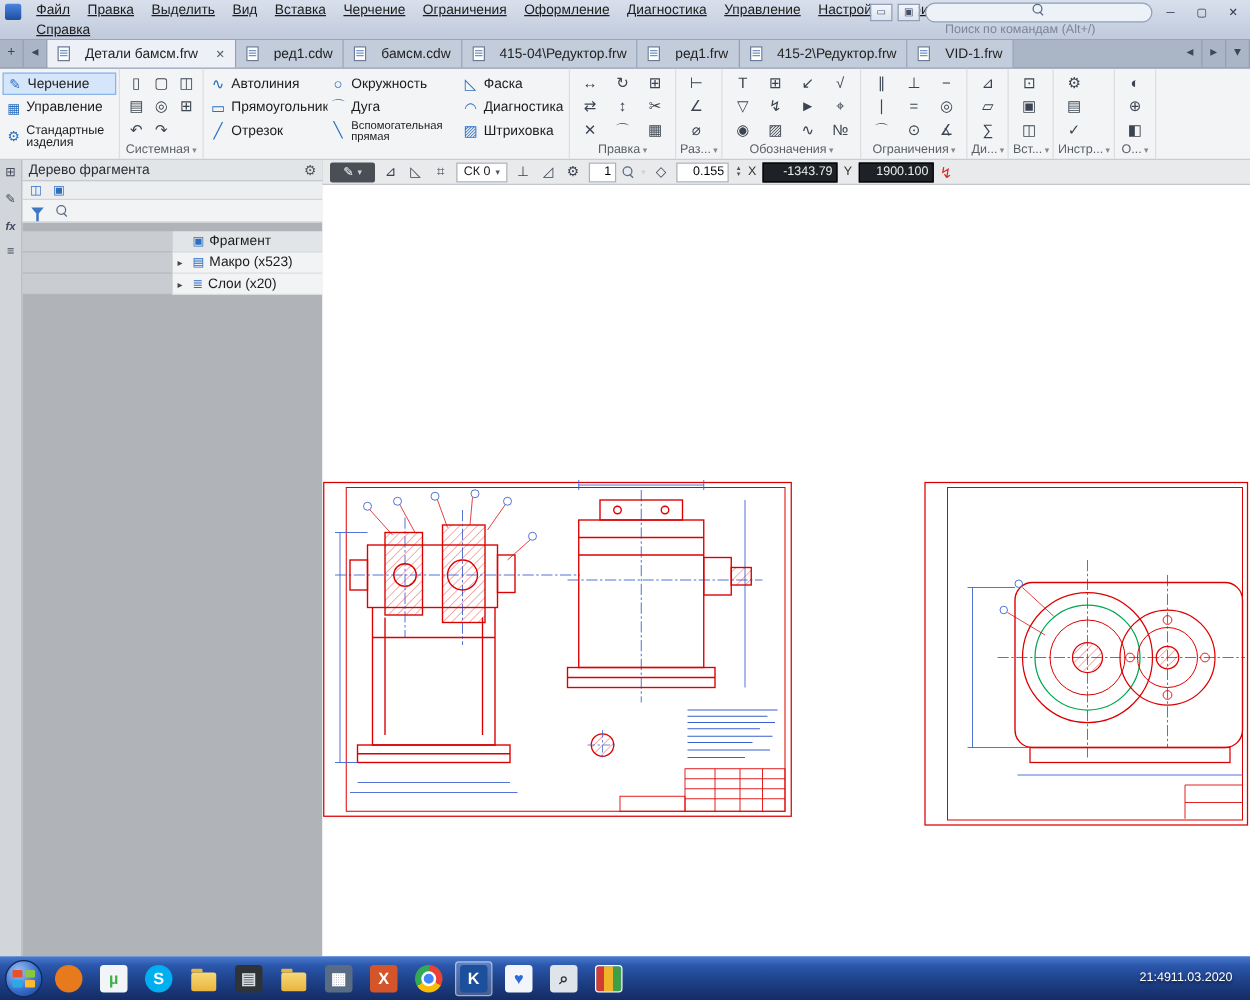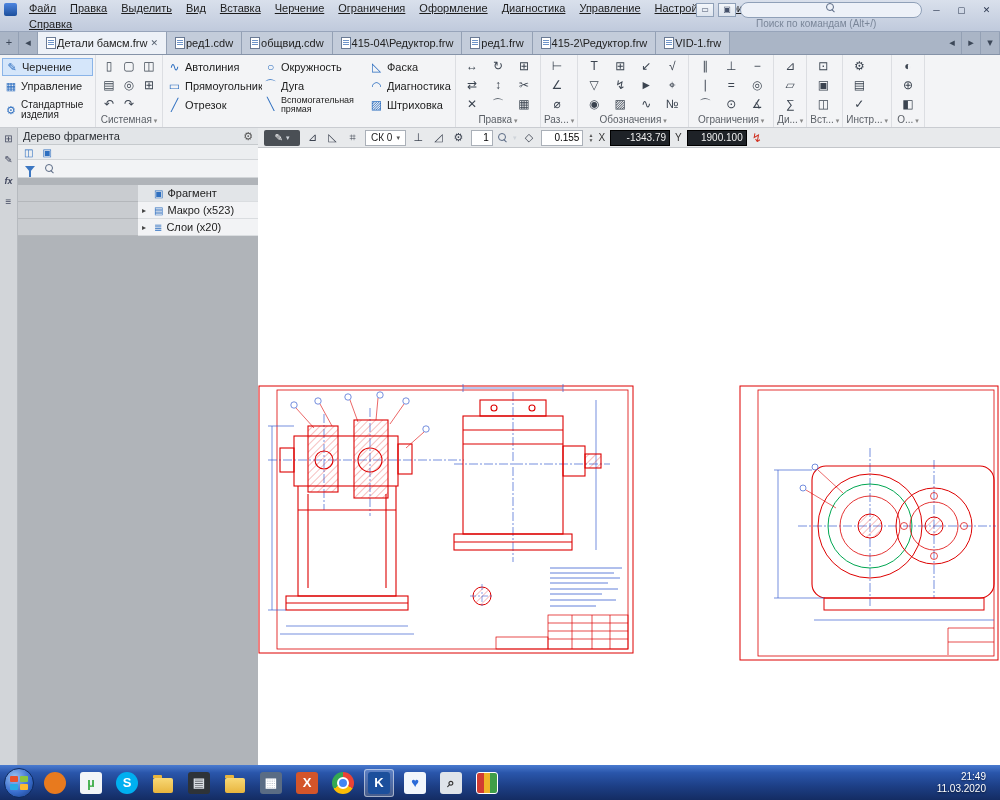--- a/index.html
+++ b/index.html
@@ -20,21 +20,21 @@
 .searchbox input{border:none;background:transparent;font-size:10px;width:150px;outline:none;color:#333;}
 .searchbox input::placeholder{color:#7a8699;}
 .winbtn{width:21px;height:15px;font-size:9px;line-height:14px;text-align:center;color:#2c3850;}
 .mag{position:relative;width:10px;height:10px;display:inline-block;flex:0 0 auto;}
 .mag::before{content:"";position:absolute;left:0;top:0;width:6px;height:6px;border:1.4px solid #5a6a85;border-radius:50%;}
 .mag::after{content:"";position:absolute;left:6.3px;top:6.3px;width:4px;height:1.4px;background:#5a6a85;transform:rotate(45deg);transform-origin:0 0;}
 
 
 .tabbar{position:absolute;left:0;top:32px;width:1000px;height:23px;background:#aab5c6;display:flex;align-items:stretch;border-bottom:1px solid #8593a8;}
 .tab-ctrl{width:19px;text-align:center;line-height:21px;color:#3c4758;font-size:11px;border-right:1px solid #93a0b4;flex:0 0 auto;}
-.tab{display:flex;align-items:center;gap:1px;padding:0 8px;background:#c3ccda;border-right:1px solid #93a0b4;color:#222;white-space:nowrap;flex:0 0 auto;}
+.tab{display:flex;align-items:center;gap:12px;padding:0 8px;background:#c3ccda;border-right:1px solid #93a0b4;color:#222;white-space:nowrap;flex:0 0 auto;}
 .tab.active{background:#edf1f7;}
 .tab-doc{width:10px;height:12px;background:#fff;border:1px solid #6a7a94;position:relative;flex:0 0 auto;}
 .tab-doc::after{content:"";position:absolute;left:1px;top:2px;width:6px;height:1px;background:#6f94c8;box-shadow:0 2px 0 #6f94c8,0 4px 0 #6f94c8;}
 .tab-label{font-size:11px;}
 .tab-close{font-size:9px;color:#55606f;margin-left:2px;}
 .tab-spacer{flex:1;}
 
 
 .ribbon{position:absolute;left:0;top:55px;width:1000px;height:73px;background:#f3f4f6;border-bottom:1px solid #c9ccd1;display:flex;align-items:stretch;}
 .panel{display:flex;flex-direction:column;border-right:1px solid #dcdee2;padding:2px 3px 0;}
@@ -105,21 +105,21 @@
 .tb-icons{display:flex;align-items:center;gap:6px;}
 .tb-icon{width:30px;height:28px;border-radius:3px;display:flex;align-items:center;justify-content:center;flex:0 0 auto;}
 .tb-icon.active{background:rgba(255,255,255,.22);border:1px solid rgba(255,255,255,.5);}
 .tb-glyph{width:22px;height:22px;display:flex;align-items:center;justify-content:center;font-size:13px;font-weight:bold;border-radius:3px;}
 .shape-circle{border-radius:50%;}
 .shape-folder{background:linear-gradient(#f8d876,#e8b53e)!important;border-radius:2px;height:15px;position:relative;align-self:center;margin-top:5px;width:20px;}
 .shape-folder::before{content:"";position:absolute;left:0;top:-3px;width:9px;height:3px;background:#e8b53e;border-radius:1px 1px 0 0;}
 .shape-chrome{background:conic-gradient(#ea4335 0 33%,#fbbc05 33% 66%,#34a853 66% 100%);border-radius:50%;position:relative;}
 .shape-chrome::after{content:"";position:absolute;left:5px;top:5px;width:8px;height:8px;background:#4285f4;border:2px solid #fff;border-radius:50%;}
 .shape-books{background:linear-gradient(90deg,#d23c32 0 33%,#f0b428 33% 66%,#3f9e48 66% 100%)!important;border:1px solid #fff;}
-.tray{margin-left:auto;display:flex;flex-direction:column;align-items:flex-end;justify-content:center;color:#fff;font-size:10px;line-height:12px;padding-right:10px;text-shadow:0 1px 2px rgba(0,0,0,.6);}
+.tray{margin-left:auto;display:flex;flex-direction:row;align-items:flex-end;justify-content:center;color:#fff;font-size:10px;line-height:12px;padding-right:10px;text-shadow:0 1px 2px rgba(0,0,0,.6);}
 
 
 .watermark{position:absolute;right:4px;bottom:0;z-index:60;font-family:"DejaVu Serif",serif;font-style:italic;font-weight:bold;font-size:42px;line-height:48px;white-space:nowrap;pointer-events:none;}
 .wm-main{color:#f7a51b;text-shadow:-1px -1px 0 #27a69e,1px -1px 0 #27a69e,-1px 1px 0 #27a69e,2px 2px 0 #1d7f79;}
 .wm-suffix{color:#27a69e;text-shadow:2px 2px 0 #c97f10;}
 </style>
 </head>
 <body>
 
 <div id="root">
@@ -165,21 +165,21 @@
           <span class="tab-doc"></span>
           <span class="tab-label">Детали бамсм.frw</span>
           <span class="tab-close">✕</span>
         </div>
         <div class="tab">
           <span class="tab-doc"></span>
           <span class="tab-label">ред1.cdw</span>
         </div>
         <div class="tab">
           <span class="tab-doc"></span>
-          <span class="tab-label">общвид.cdw</span>
+          <span class="tab-label">бамсм.cdw</span>
         </div>
         <div class="tab">
           <span class="tab-doc"></span>
           <span class="tab-label">415-04\Редуктор.frw</span>
         </div>
         <div class="tab">
           <span class="tab-doc"></span>
           <span class="tab-label">ред1.frw</span>
         </div>
         <div class="tab">

